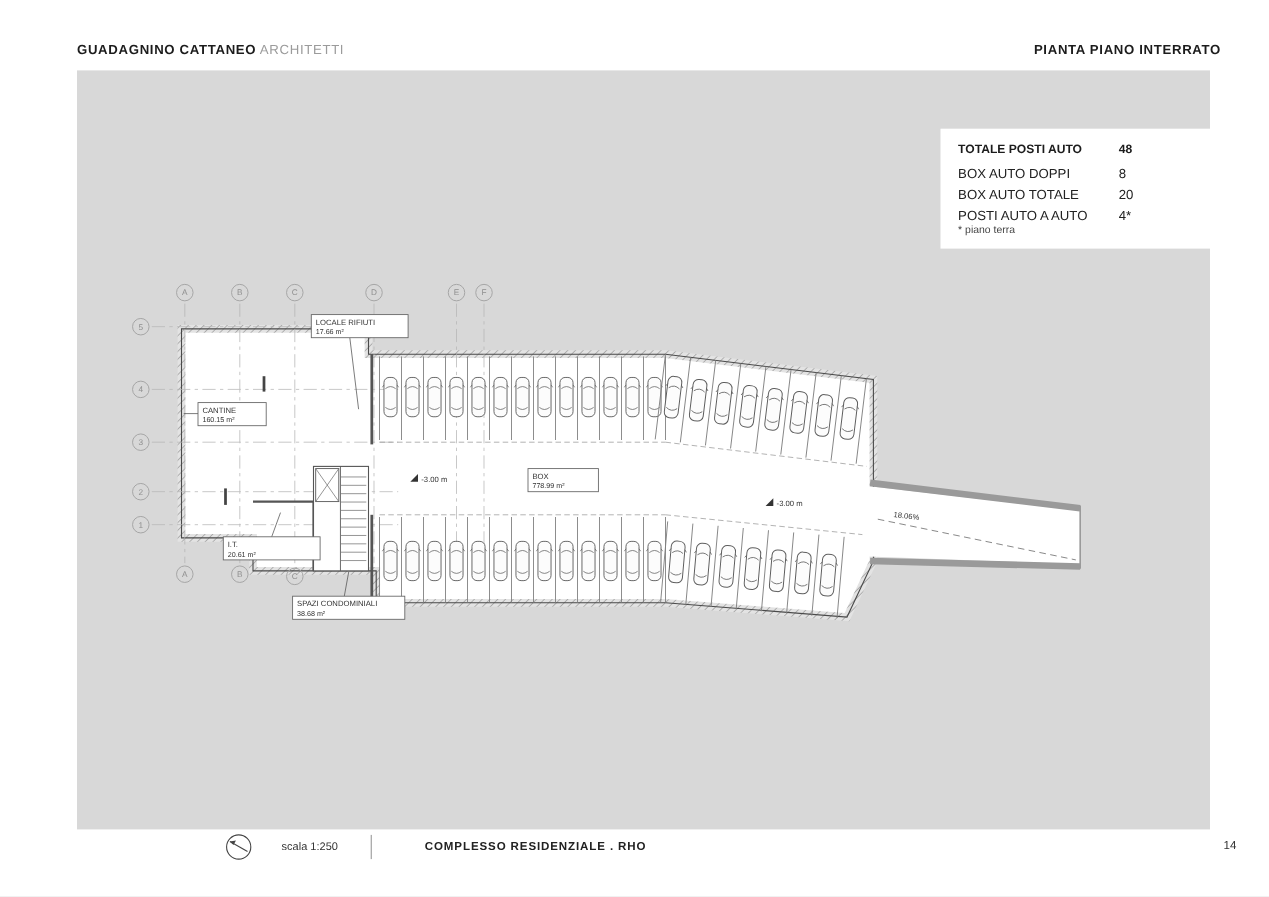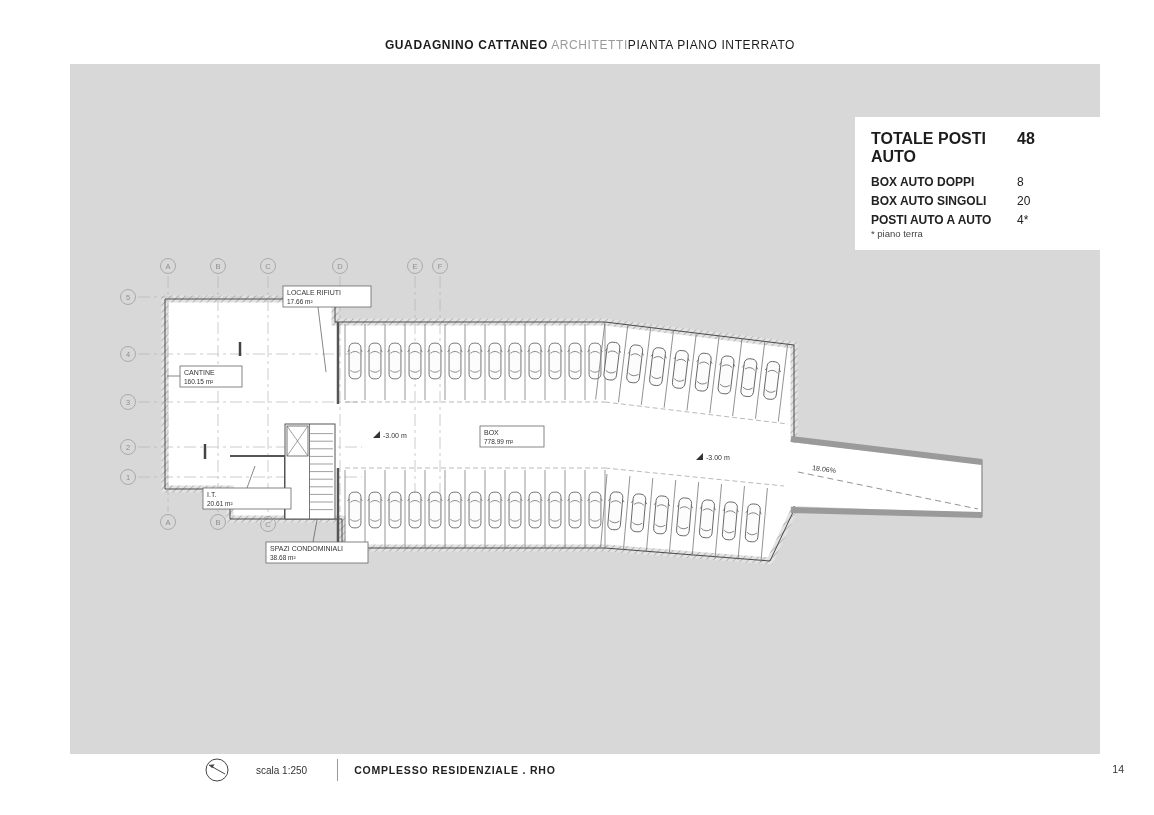--- a/index.html
+++ b/index.html
@@ -2,43 +2,43 @@
 <html><head>
 <meta charset="utf-8">
 <style>
   html,body{margin:0;padding:0;}
   body{width:1154px;height:815px;background:#fff;overflow:hidden;position:relative;
        font-family:"Liberation Sans",sans-serif;color:#1c1c1c;}
   .page{position:absolute;inset:0;background:#fff;}
 
   
   .header{position:absolute;top:38px;left:70px;right:44px;display:flex;
-          justify-content:center;font-size:12px;letter-spacing:.6px;}
+          justify-content:space-between;font-size:12px;letter-spacing:.6px;}
   .firm .b{font-weight:bold;color:#1c1c1c;}
   .firm .light{font-weight:normal;color:#9b9b9b;}
-  .sheet-title{font-weight:normal;color:#1c1c1c;}
+  .sheet-title{font-weight:bold;color:#1c1c1c;}
 
   
   .canvas{position:absolute;left:70px;top:64px;width:1030px;height:690px;background:#d8d8d8;}
   .canvas svg{position:absolute;left:0;top:0;}
 
   
   .legend{position:absolute;left:785px;top:53px;width:246px;background:#fff;
           padding:13px 16px 11px 16px;box-sizing:border-box;}
-  .legend-title{display:flex;font-size:16px;font-weight:bold;margin-bottom:9px;}
+  .legend-title{display:flex;font-size:11px;font-weight:bold;margin-bottom:9px;}
   .legend-title .lab{width:146px;flex:none;}
   .legend-row{display:flex;font-size:12px;margin-top:5px;color:#222;}
-  .legend-row .lab{width:146px;flex:none;font-weight:bold;}
+  .legend-row .lab{width:146px;flex:none;}
   .legend-foot{font-size:9.5px;color:#444;margin-top:1px;}
 
   
   .footer{position:absolute;left:204px;top:757px;display:flex;align-items:center;}
   .footer .scale{font-size:10px;color:#333;margin-left:26px;}
   .footer .vdiv{border-left:1.5px solid #999;height:22px;margin:0 16px 0 30px;}
-  .footer .project{font-size:10.5px;font-weight:bold;letter-spacing:.8px;color:#222;}
+  .footer .project{font-size:10.5px;font-weight:bold;letter-spacing:.8px;color:#222;margin-left:32px;}
   .page-num{position:absolute;right:30px;top:763px;font-size:10.5px;color:#333;}
 
   svg text{font-family:"Liberation Sans",sans-serif;}
 </style>
 </head>
 <body>
 
 <div class="page">
 
   <div class="header">
@@ -305,21 +305,21 @@
     <div class="legend">
       <div class="legend-title">
         <span class="lab">TOTALE POSTI AUTO</span>
         <span class="val">48</span>
       </div>
       <div class="legend-row">
         <span class="lab">BOX AUTO DOPPI</span>
         <span class="val">8</span>
       </div>
       <div class="legend-row">
-        <span class="lab">BOX AUTO SINGOLI</span>
+        <span class="lab">BOX AUTO TOTALE</span>
         <span class="val">20</span>
       </div>
       <div class="legend-row">
         <span class="lab">POSTI AUTO A AUTO</span>
         <span class="val">4*</span>
       </div>
       <div class="legend-foot">* piano terra</div>
     </div>
   </div>
 

